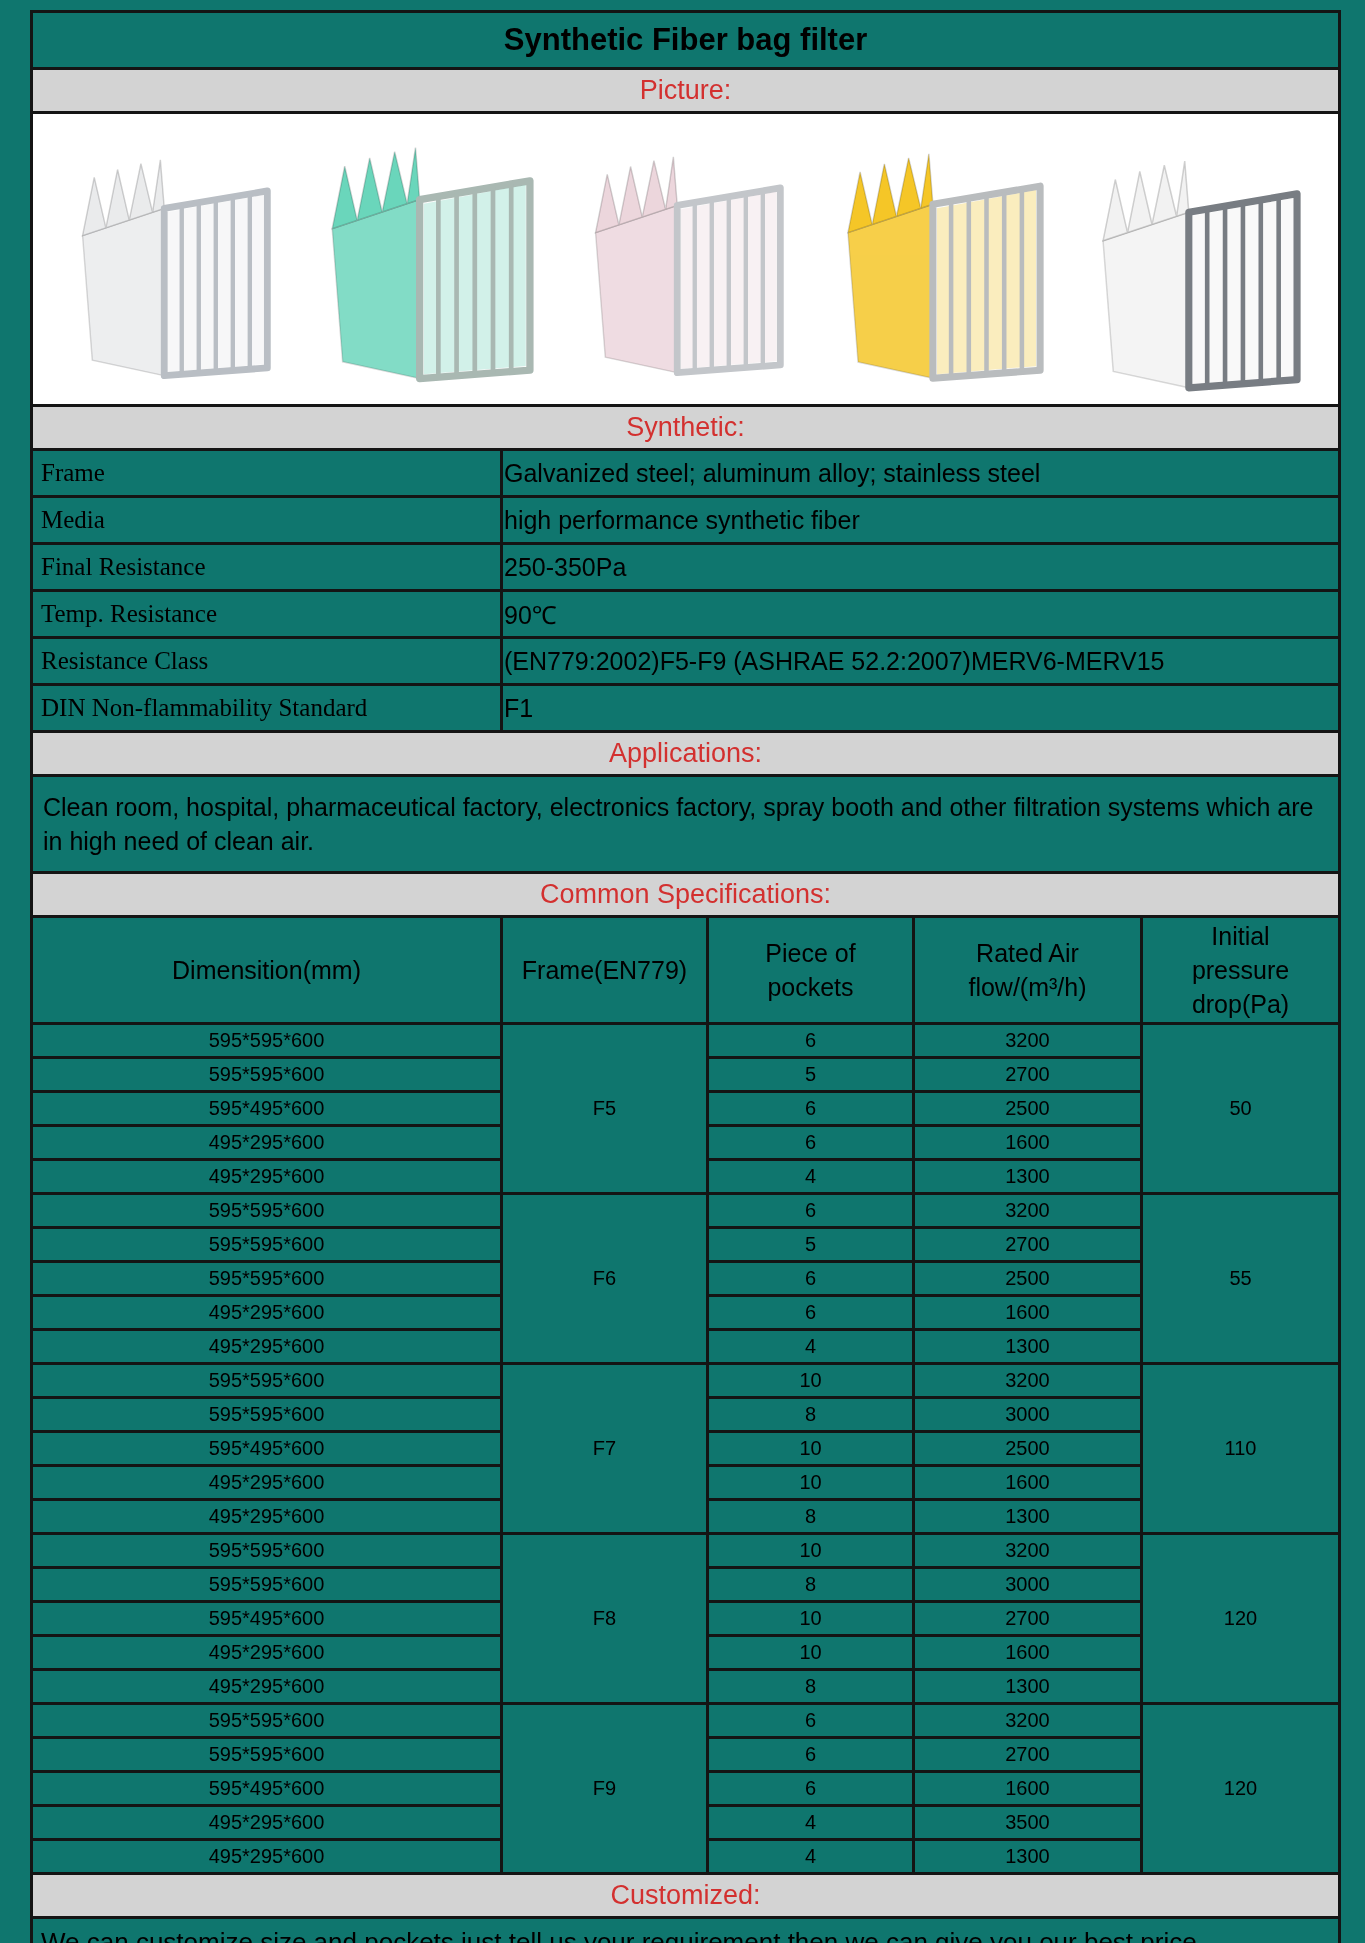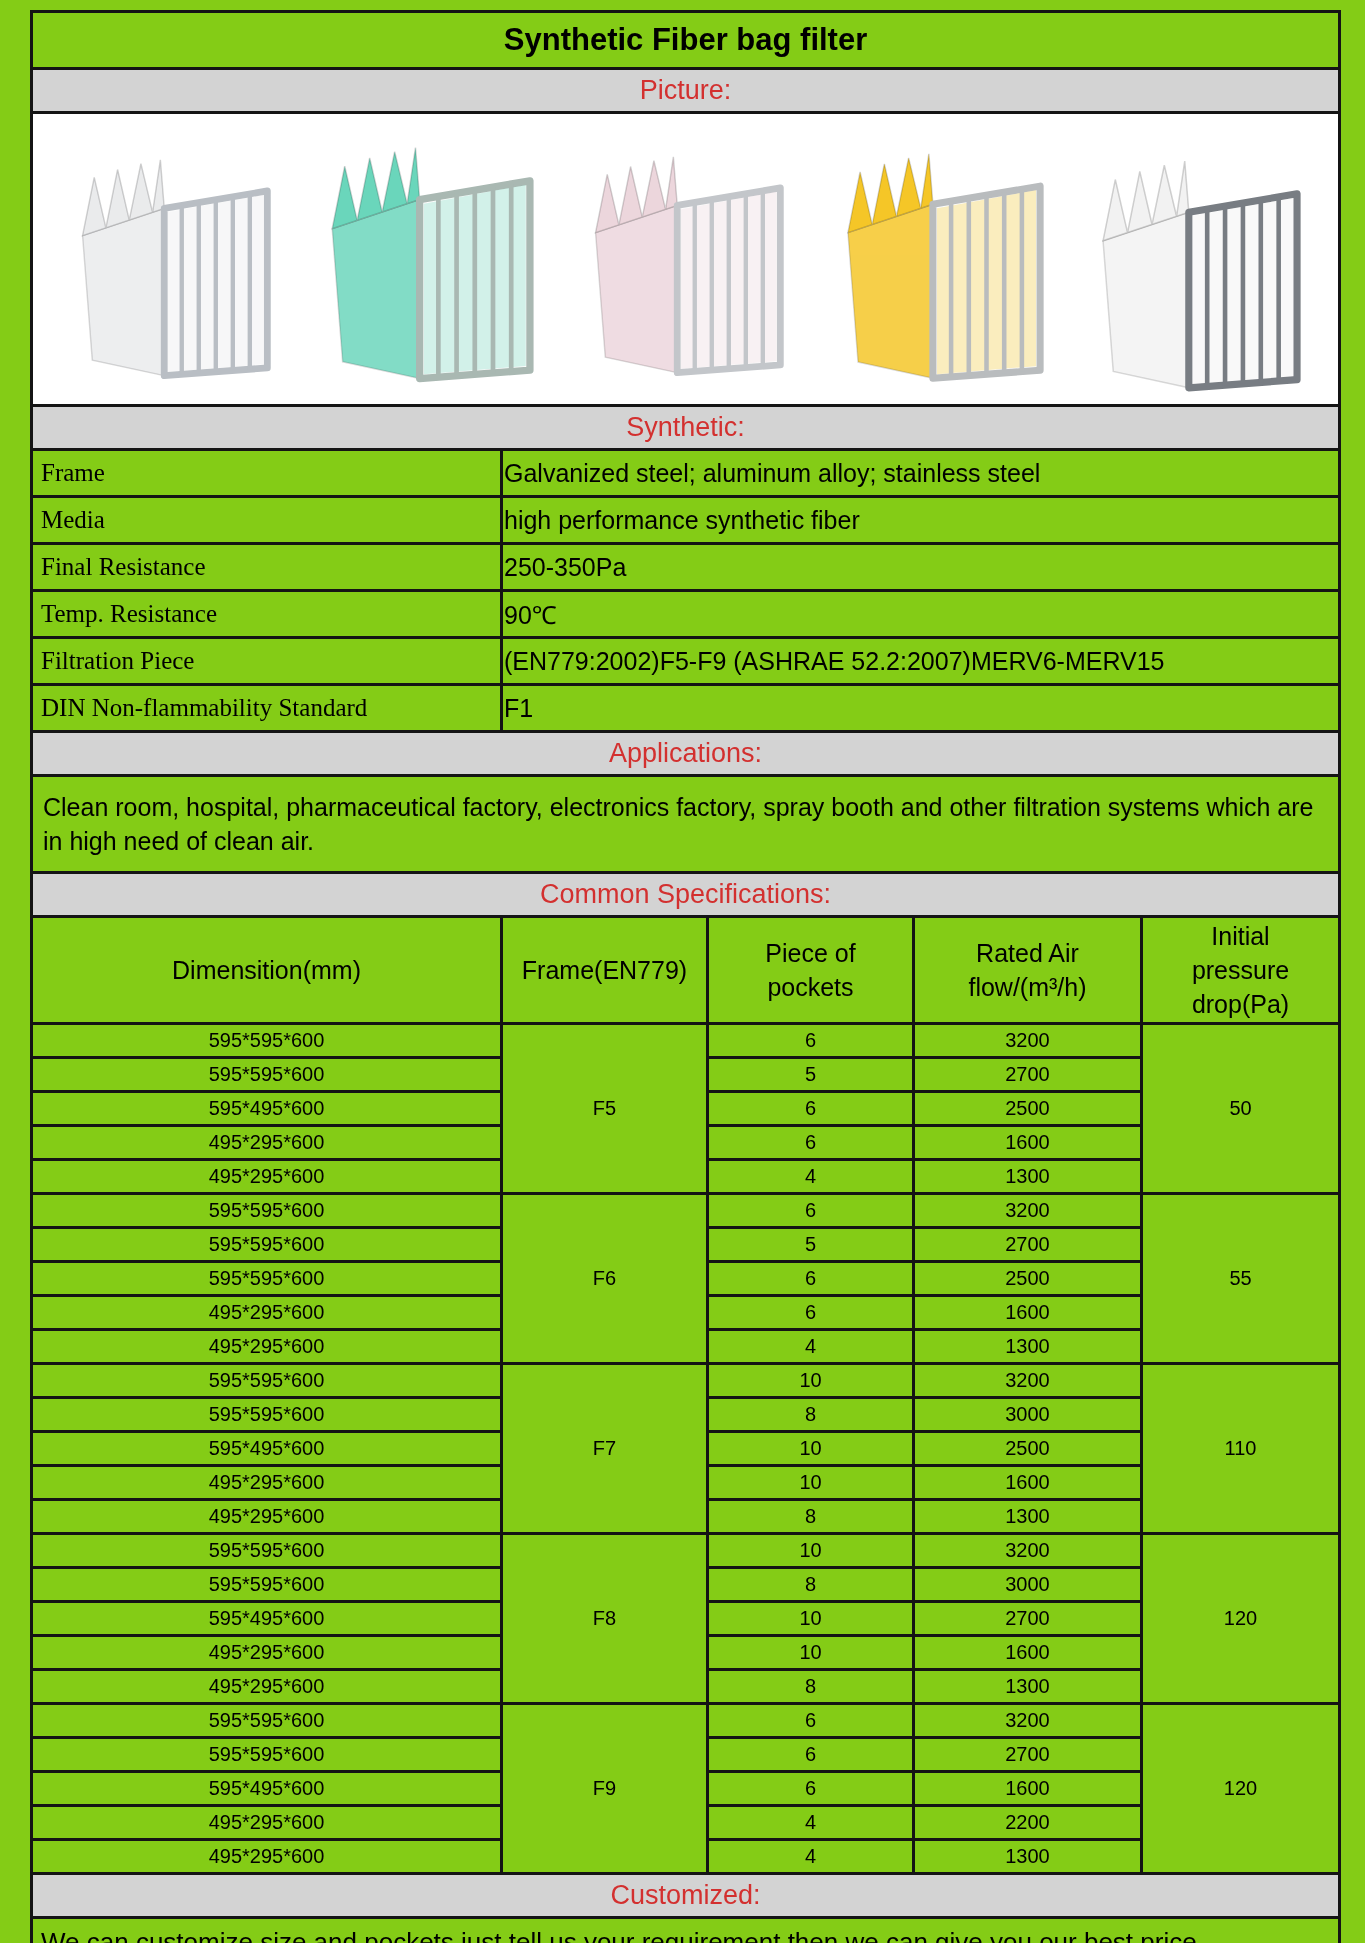--- a/index.html
+++ b/index.html
@@ -1,17 +1,17 @@
 <!DOCTYPE html>
 <html><head>
 <meta charset="utf-8">
 <style>
   html,body{margin:0;padding:0;background:#ffffff;}
   body{width:1365px;font-family:"Liberation Sans",sans-serif;color:#000;}
-  .page{width:1365px;height:1943px;box-sizing:border-box;padding:10px 27px 0 30px;background:#84cc16;}
+  .page{width:1365px;height:1943px;box-sizing:border-box;padding:10px 27px 0 30px;background:#0f766e;}
   table.doc{border-collapse:collapse;width:1308px;table-layout:fixed;}
   table.doc td{border:3px solid #141414;overflow:hidden;}
   .title-cell{height:52px;text-align:center;font-size:31px;font-weight:bold;letter-spacing:0;}
   .bar{height:39px;background:#d3d3d3;color:#d3302f;text-align:center;font-size:27px;font-weight:normal;}
   .pic-cell{height:290px;background:#fff;vertical-align:middle;padding:0 34px;}
   .pics{display:flex;justify-content:space-between;align-items:center;}
   .filterimg{width:212px;height:250px;display:block;}
   .pics .fwrap:nth-child(2) .filterimg{transform:scale(1.07) translateY(-5px);}
   .pics .fwrap:nth-child(3) .filterimg{transform:translateY(-3px);}
   .pics .fwrap:nth-child(4) .filterimg{transform:scale(1.04) translateY(-2px);}
@@ -108,21 +108,21 @@
         </tr>
   <tr class="frow">
           <td class="flabel">Final Resistance</td>
           <td colspan="4" class="fvalue">250-350Pa</td>
         </tr>
   <tr class="frow">
           <td class="flabel">Temp. Resistance</td>
           <td colspan="4" class="fvalue">90℃</td>
         </tr>
   <tr class="frow">
-          <td class="flabel">Filtration Piece</td>
+          <td class="flabel">Resistance Class</td>
           <td colspan="4" class="fvalue">(EN779:2002)F5-F9 (ASHRAE 52.2:2007)MERV6-MERV15</td>
         </tr>
   <tr class="frow">
           <td class="flabel">DIN Non-flammability Standard</td>
           <td colspan="4" class="fvalue">F1</td>
         </tr>
 
   <tr>
           <td colspan="5" class="bar">Applications:</td>
         </tr>
@@ -271,21 +271,21 @@
           <td>2700</td>
         </tr>
   <tr class="drow">
           <td>595*495*600</td>
           <td>6</td>
           <td>1600</td>
         </tr>
   <tr class="drow">
           <td>495*295*600</td>
           <td>4</td>
-          <td>2200</td>
+          <td>3500</td>
         </tr>
   <tr class="drow">
           <td>495*295*600</td>
           <td>4</td>
           <td>1300</td>
         </tr>
 
   <tr>
           <td colspan="5" class="bar">Customized:</td>
         </tr>

